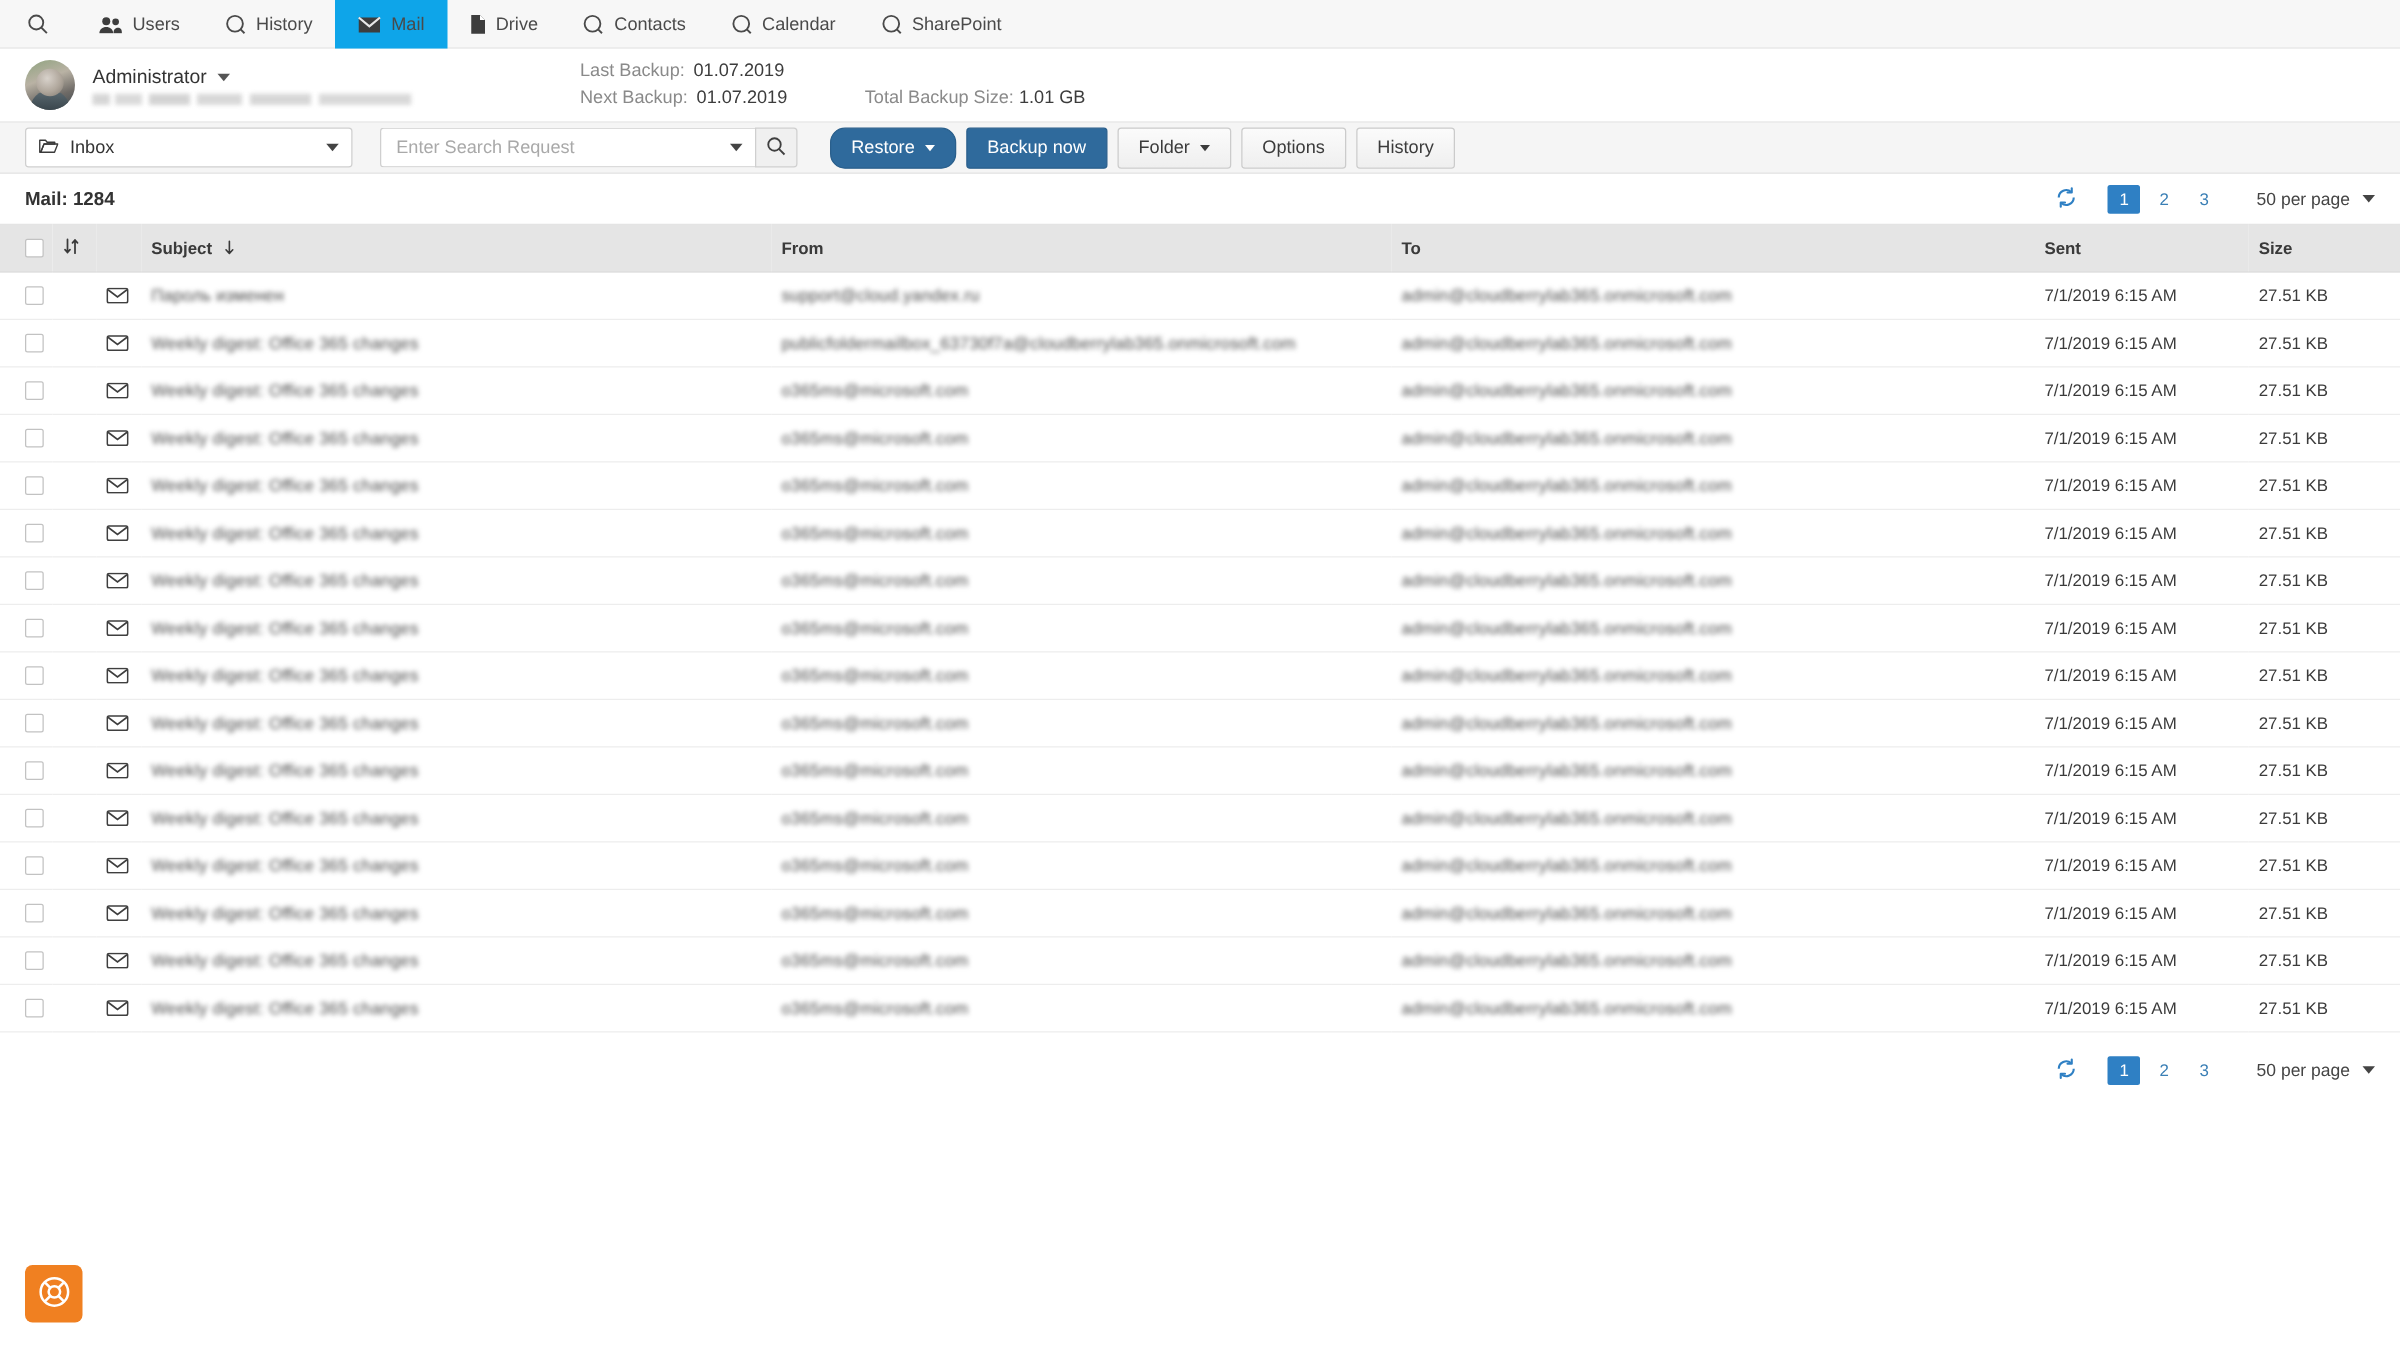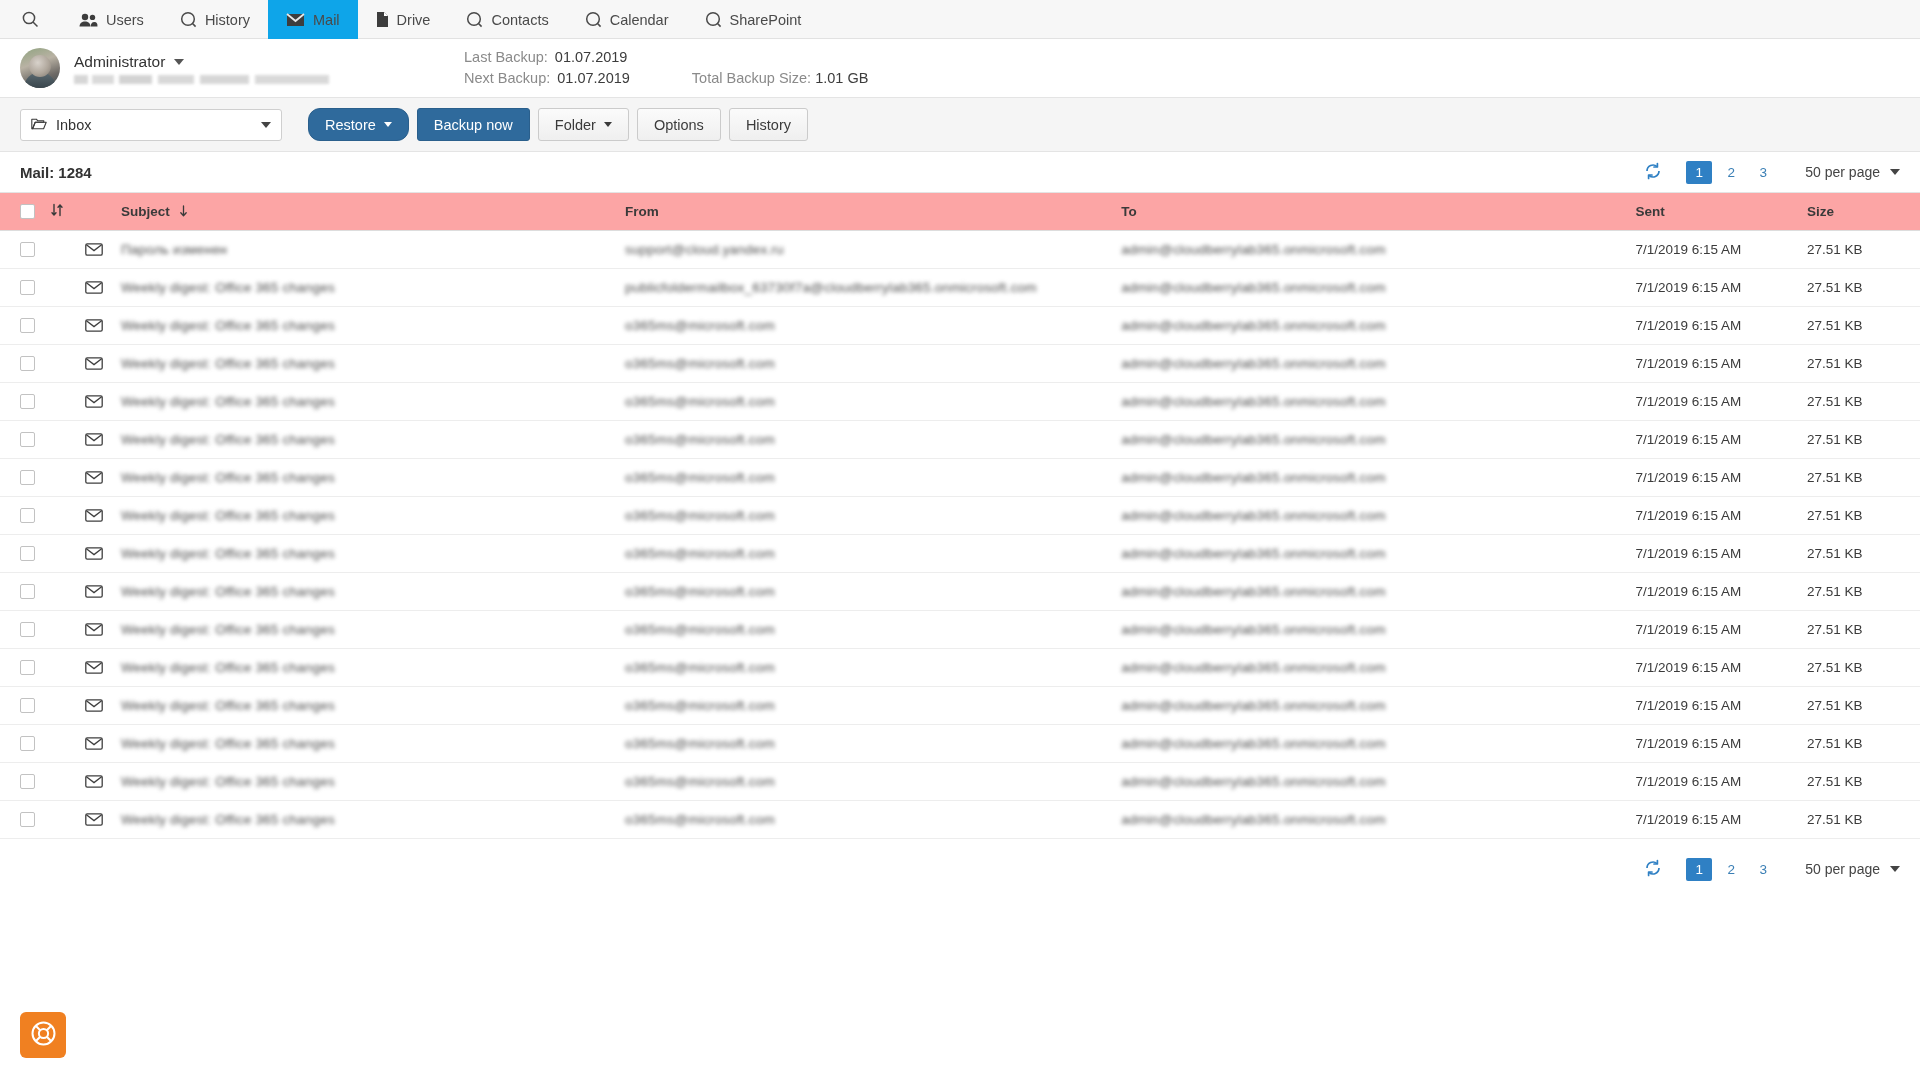--- a/index.html
+++ b/index.html
@@ -102,21 +102,21 @@
   .backup-label { color: #8a8a8a; }
   .backup-value { color: #3c3c3c; margin-left: 7px; }
   .backup-total { margin-left: 62px; color:#8a8a8a; }
   .backup-total b { color:#3c3c3c; font-weight:400; }
 
   
   .toolbar {
     background: #f5f5f5;
     border-top: 1px solid #e4e4e4;
     border-bottom: 1px solid #e4e4e4;
-    height: 55px;
+    height: 42px;
     display: flex;
     align-items: center;
     padding: 0 20px;
     gap: 0;
   }
   .folder-select {
     width: 262px; height: 32px;
     background: #fff;
     border: 1px solid #cfcfcf;
     border-radius: 3px;
@@ -227,21 +227,21 @@
   .page-num.active { background:#2f80c4; color:#fff; }
   .perpage {
     margin-left: 26px;
     display:flex; align-items:center; gap:10px;
     font-size: 14px; color:#444; cursor:pointer;text-align:center;
   }
 
   
   .tbl { width: 100%; border-collapse: collapse; table-layout: fixed; }
   .tbl thead th {
-    background:#fca5a5;
+    background:#e5e5e5;
     border-top:1px solid #e4e4e4;
     border-bottom:1px solid #dddddd;
     height: 38px;
     font-size: 13.5px;
     font-weight: bold;
     color:#3a3a3a;
     text-align: left;
     padding: 0 8px;
     vertical-align: middle;
   }
@@ -418,20 +418,34 @@
     <span>
       <svg width="16" height="13" viewBox="0 0 16 13">
           <path d="M0.8 11.8V2.2h4.6l1.3 1.6h6.1v1.4H4.2L1.6 11.8z" fill="none" stroke="#3a3a3a" stroke-width="1.1" stroke-linejoin="round"></path>
           <path d="M4.2 5.2h11l-2.6 6.6H1.6z" fill="none" stroke="#3a3a3a" stroke-width="1.1" stroke-linejoin="round"></path>
         </svg>
     </span>
     <span class="cap">Inbox</span>
     <span class="sel-caret"></span>
   </div>
 
+  <div class="search-wrap">
+    <input class="search-input" type="text" placeholder="Enter Search Request" value="" style="">
+    <span class="search-caret-box">
+      <span class="search-caret"></span>
+    </span>
+    <div class="search-btn">
+      <span>
+        <svg width="16" height="16" viewBox="0 0 16 16">
+            <circle cx="6.6" cy="6.6" r="5" fill="none" stroke="#3f3f3f" stroke-width="1.5"></circle>
+            <line x1="10.3" y1="10.3" x2="14.6" y2="14.6" stroke="#3f3f3f" stroke-width="1.5"></line>
+          </svg>
+      </span>
+    </div>
+  </div>
 
   <div class="btn btn-primary gap-26">
     <span>Restore</span>
     <span class="bcaret"></span>
   </div>
 
   <div class="btn btn-primary gap-12">
     <span>Backup now</span>
   </div>
 

